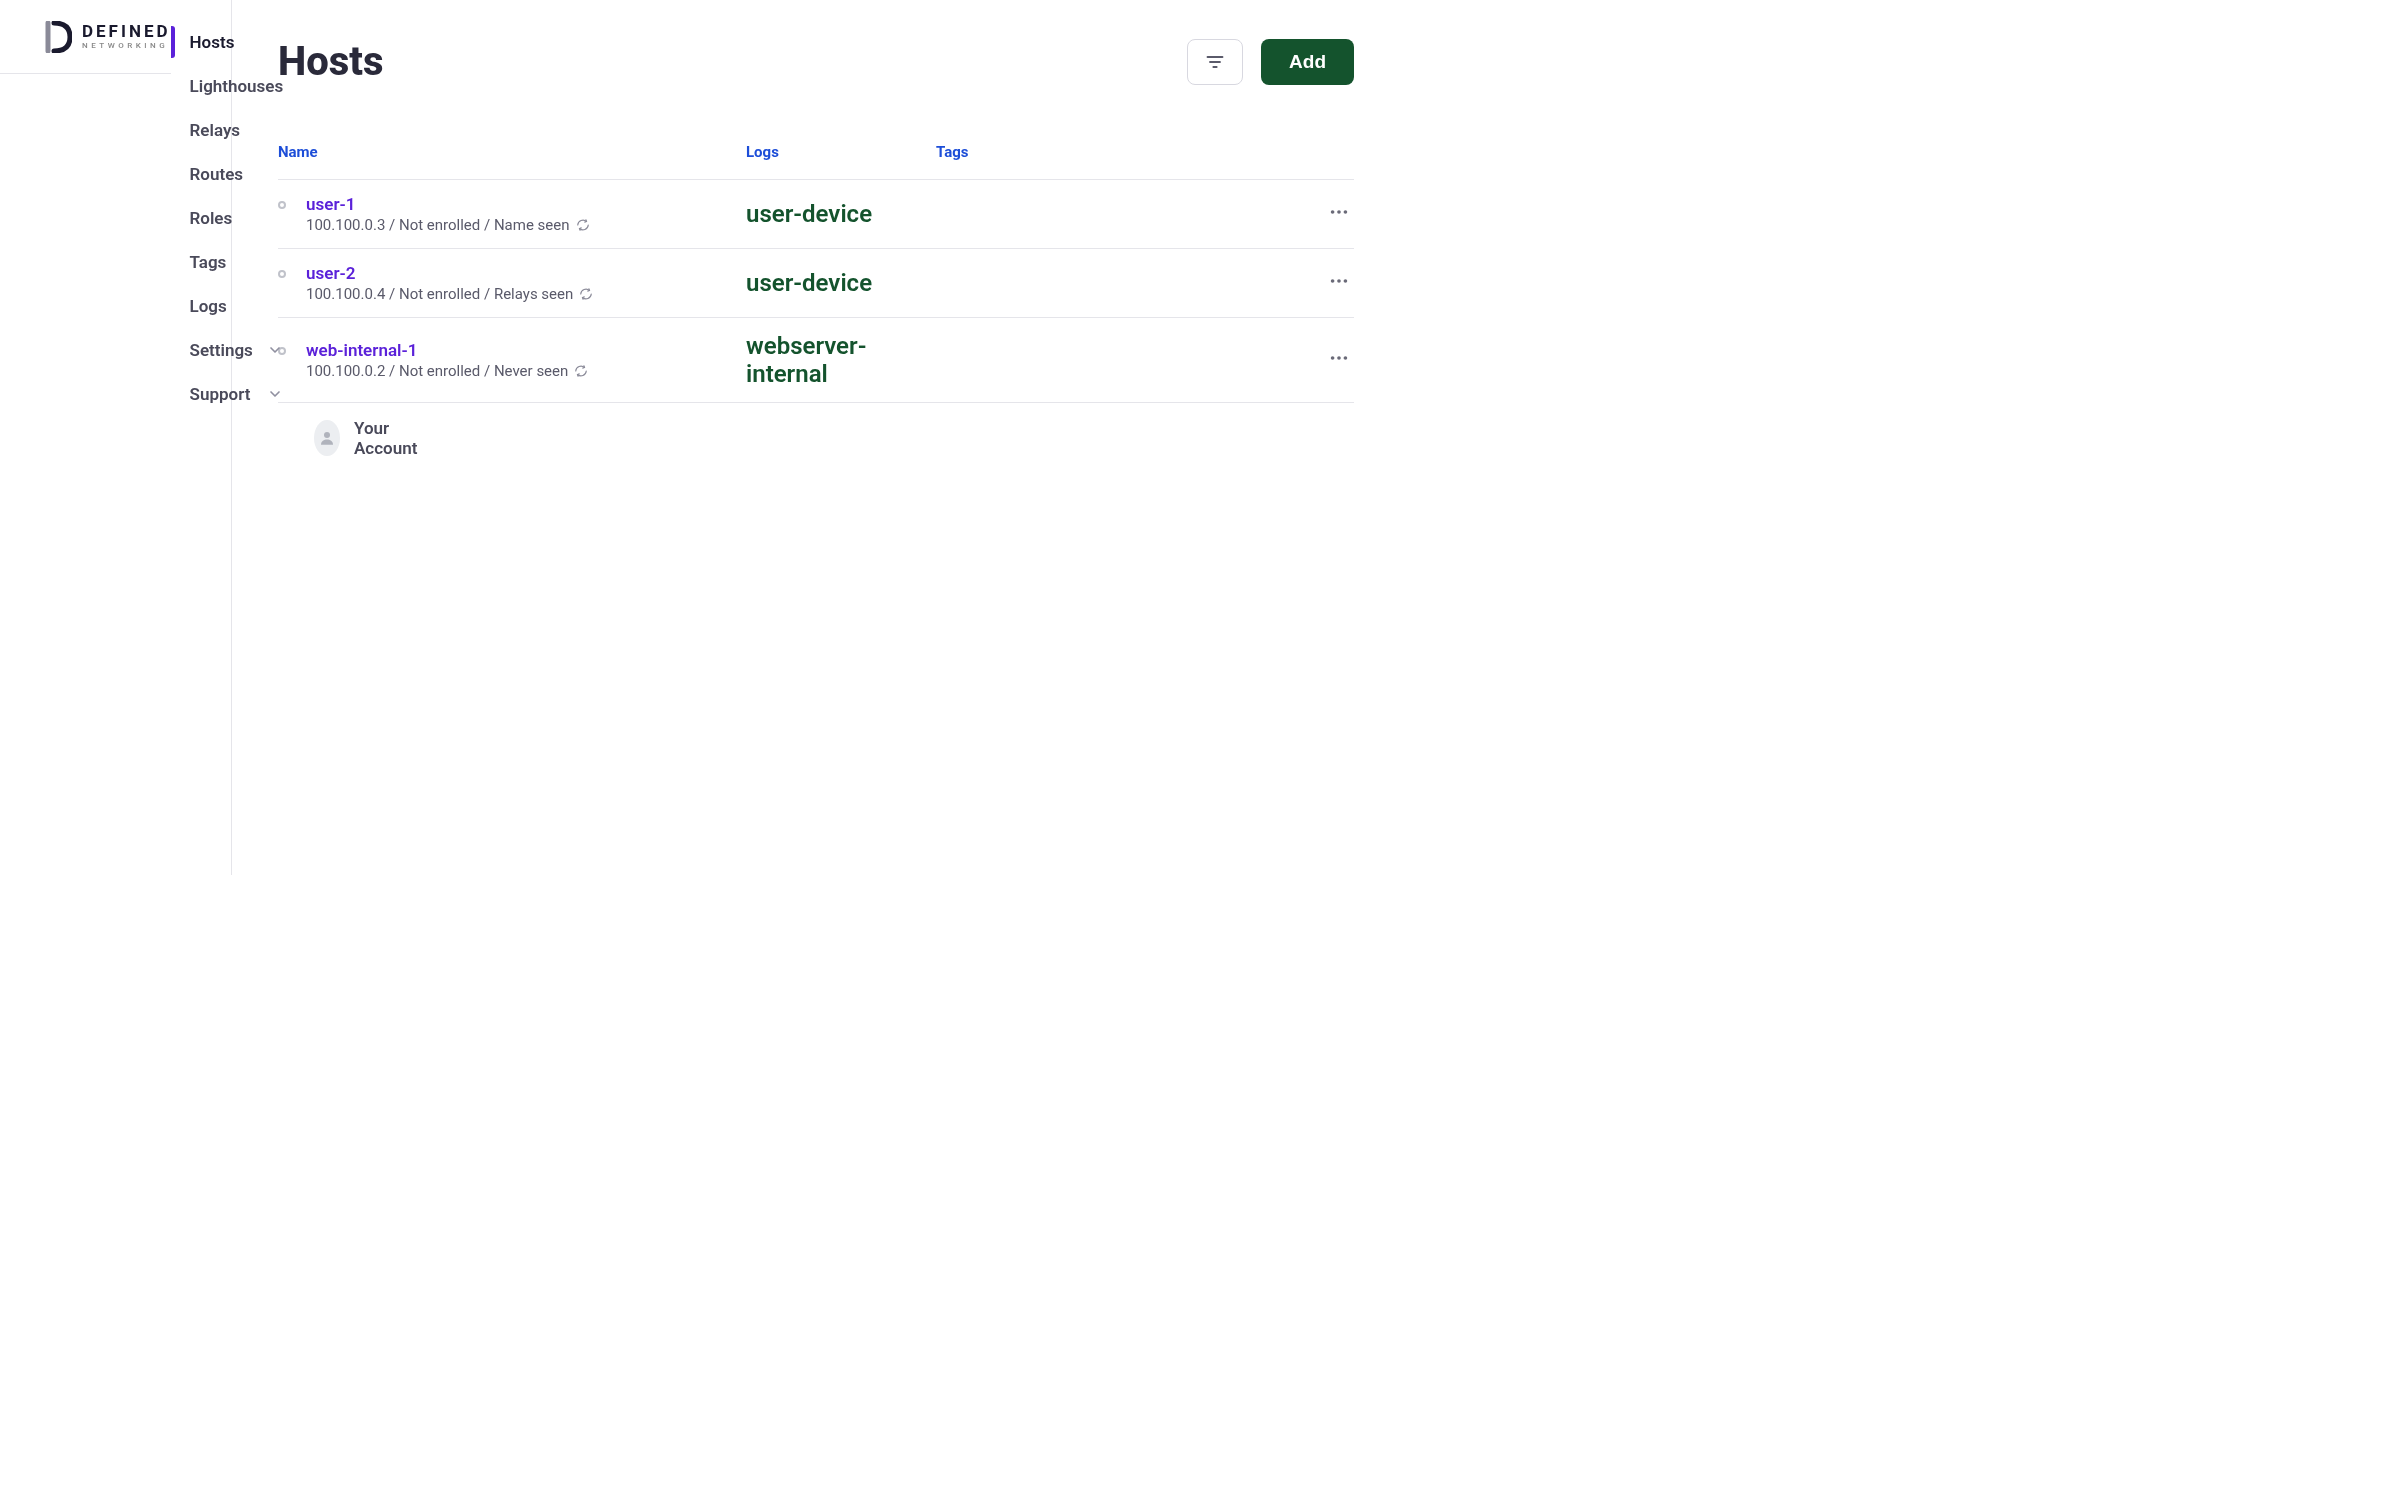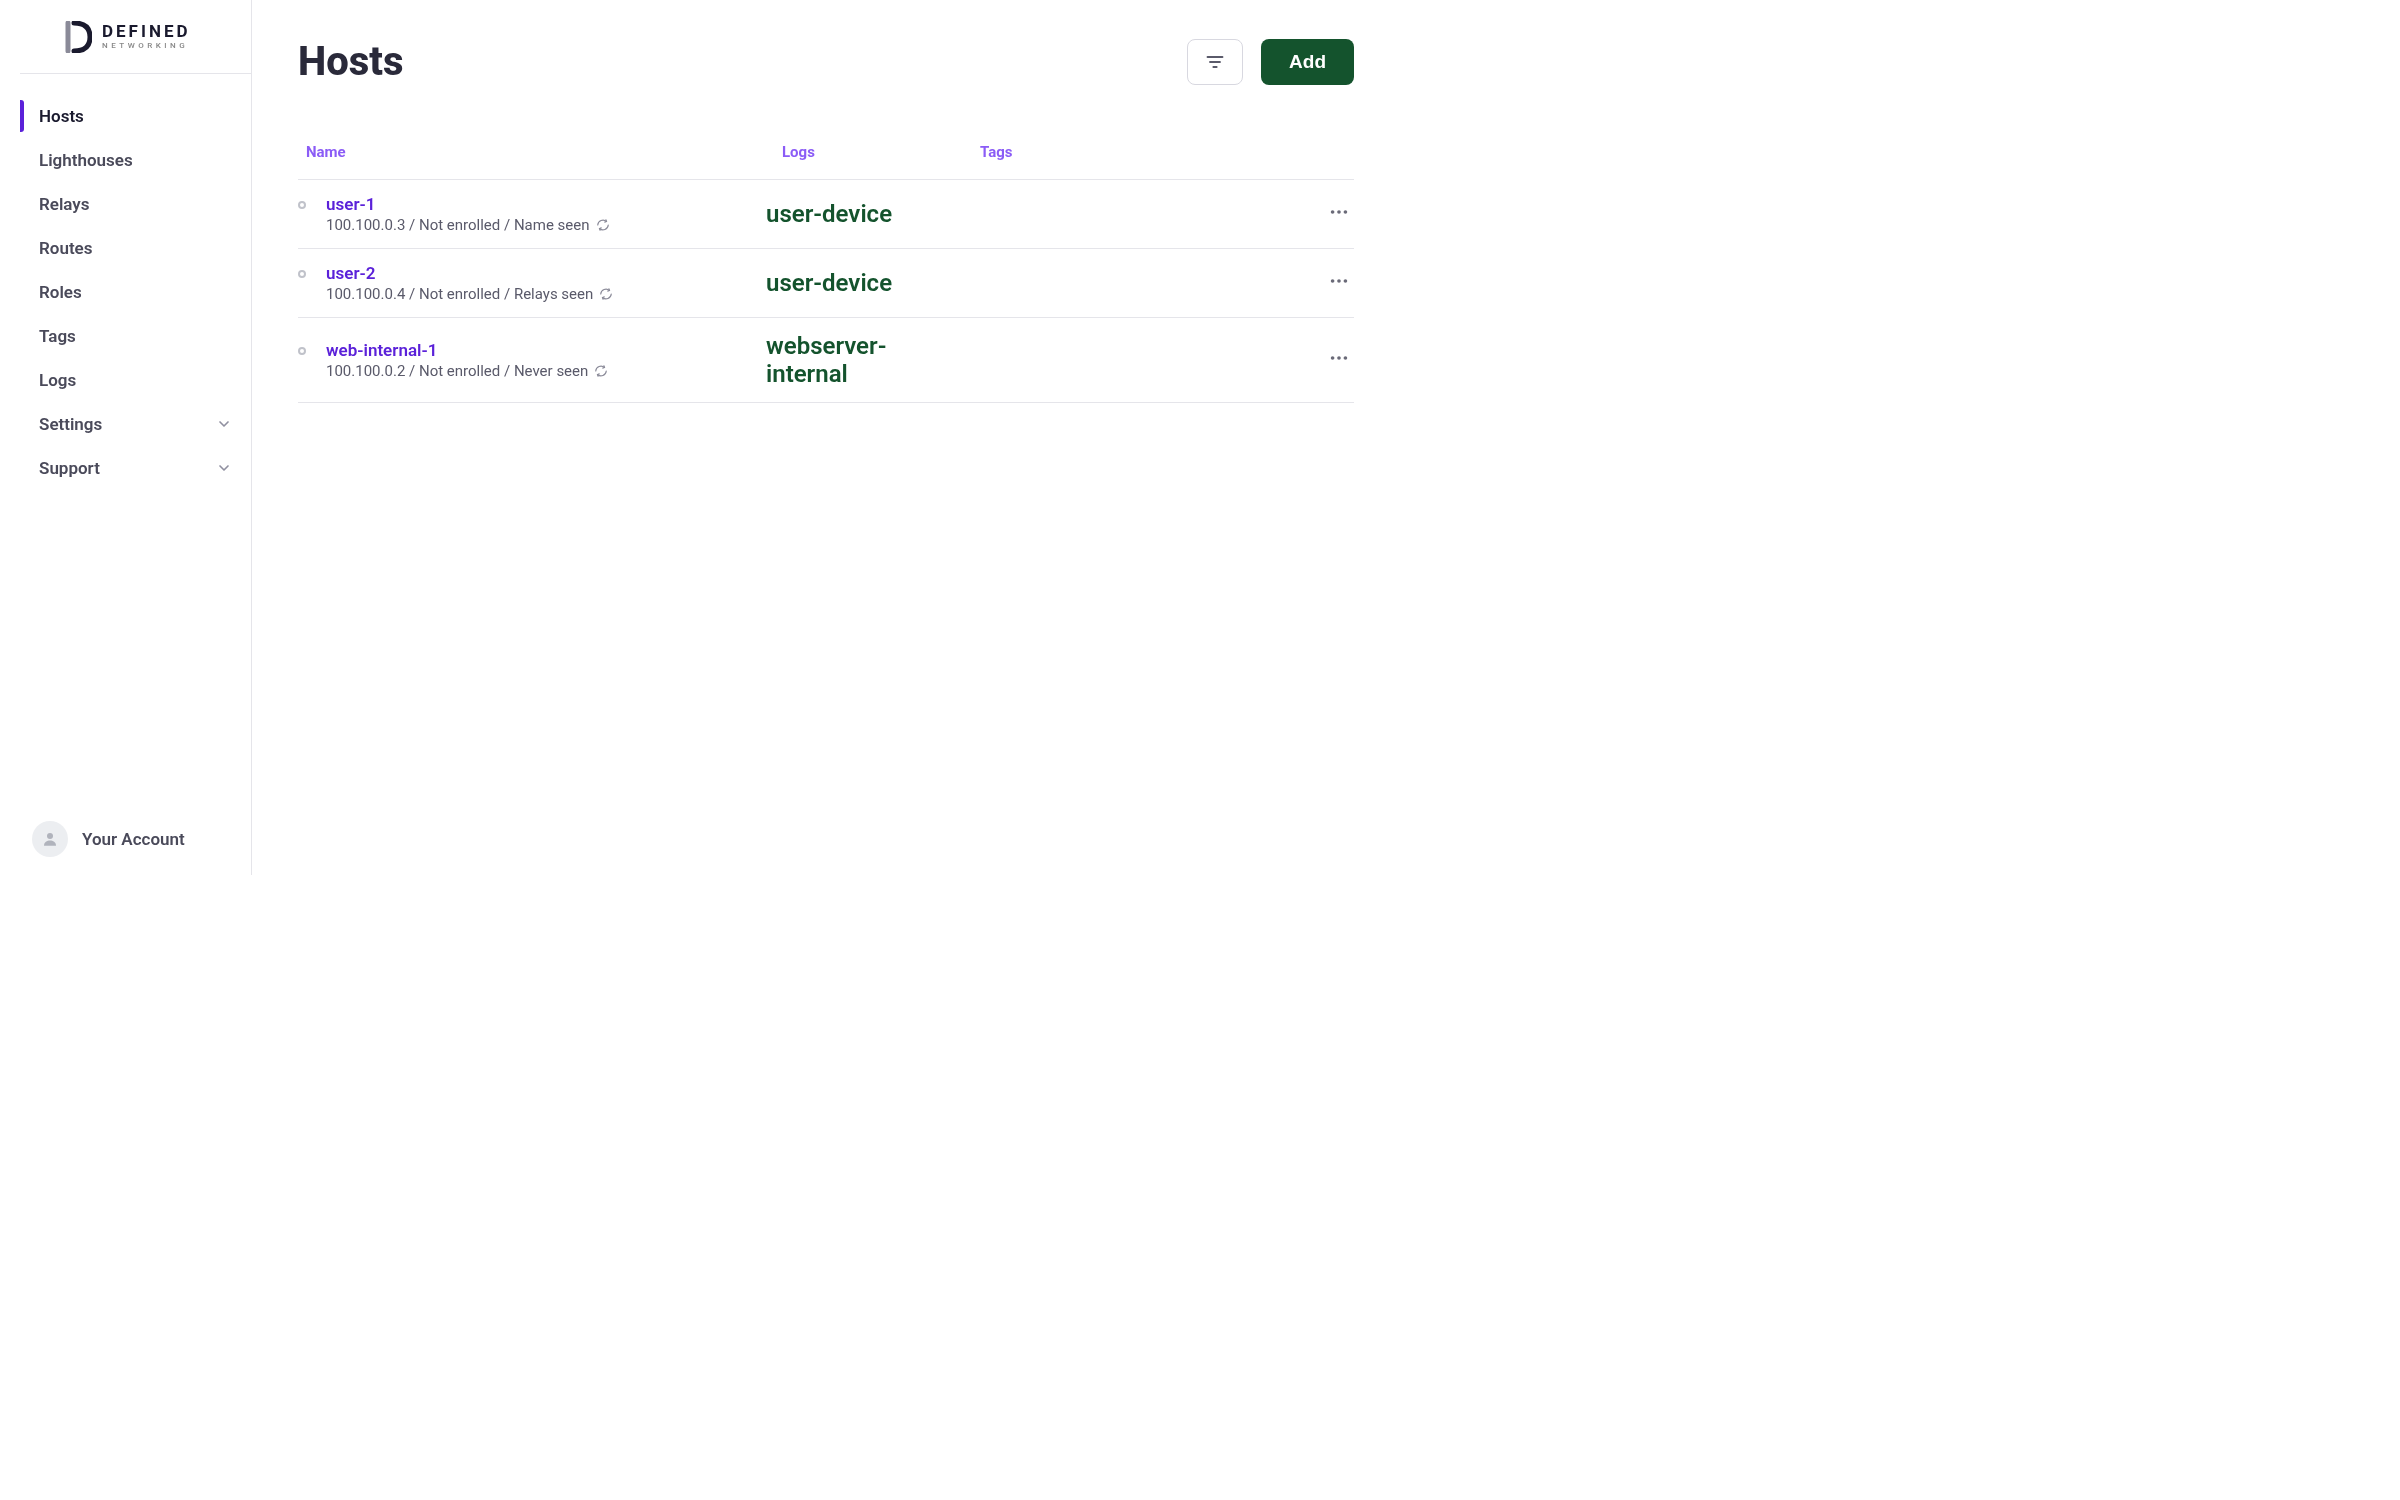--- a/index.html
+++ b/index.html
@@ -9,23 +9,21 @@
       color: #1a1a2e;
       width: 1400px;
       height: 875px;
       overflow: hidden;
       display: flex;
     }
     .sidebar {
       width: 232px;
       border-right: 1px solid #e5e5ea;
       display: flex;
-      flex-direction: column;
       position: relative;
-      margin-left: 20px;
     }
     .logo-area {
       height: 74px;
       display: flex;
       align-items: center;
       padding-left: 44px;
       border-bottom: 1px solid #e5e5ea;
     }
     .logo-mark {
       width: 28px;
@@ -151,22 +149,21 @@
       width: 100%;
     }
     .table-header {
       display: flex;
       padding: 0 0 18px 0;
       border-bottom: 1px solid #e5e5ea;
     }
     .table-header .col {
       font-size: 15px;
       font-weight: 700;
-      color: #8b5cf6;
-      margin-left: 8px;
+      color: #1d4ed8;
     }
     .col-name { flex: 0 0 468px; }
     .col-role { flex: 0 0 190px; }
     .col-tags { flex: 1; }
     .col-actions { flex: 0 0 50px; display: flex; justify-content: flex-end; align-items: center; }
     .table-row {
       display: flex;
       align-items: center;
       padding: 14px 0;
       border-bottom: 1px solid #e5e5ea;

